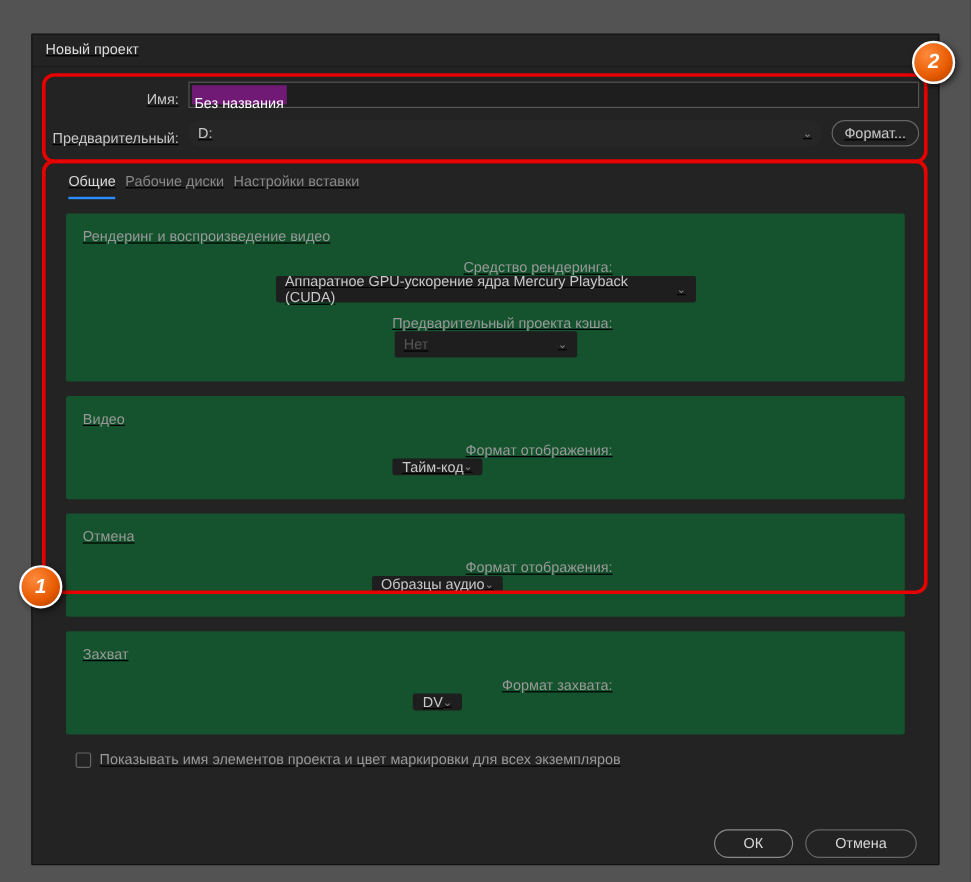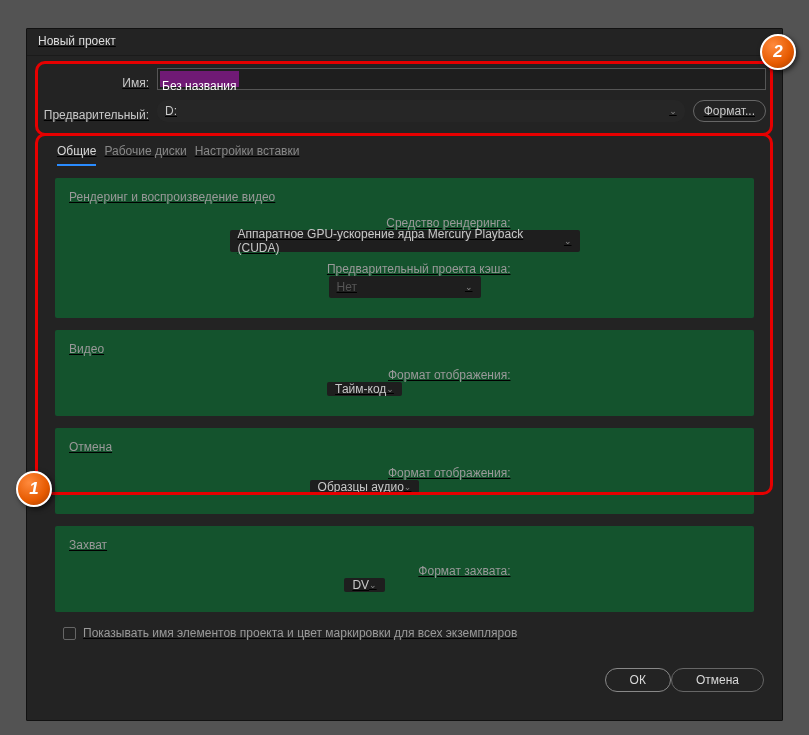--- a/index.html
+++ b/index.html
@@ -152,23 +152,24 @@
     }
     .checkbox {
       width: 13px;
       height: 13px;
       border: 1px solid #666;
       border-radius: 2px;
       background: transparent;
     }
     .footer {
       position: absolute;
-      bottom: 28px;
+      bottom: 5px;
       right: 18px;
       display: flex;
+      gap: 10px;
     }
     .footer-btn {
       height: 24px;
       padding: 0 24px;
       border: 1px solid #666;
       border-radius: 12px;
       background: transparent;
       color: #d8d8d8;
       font-size: 12px;
       cursor: pointer;

